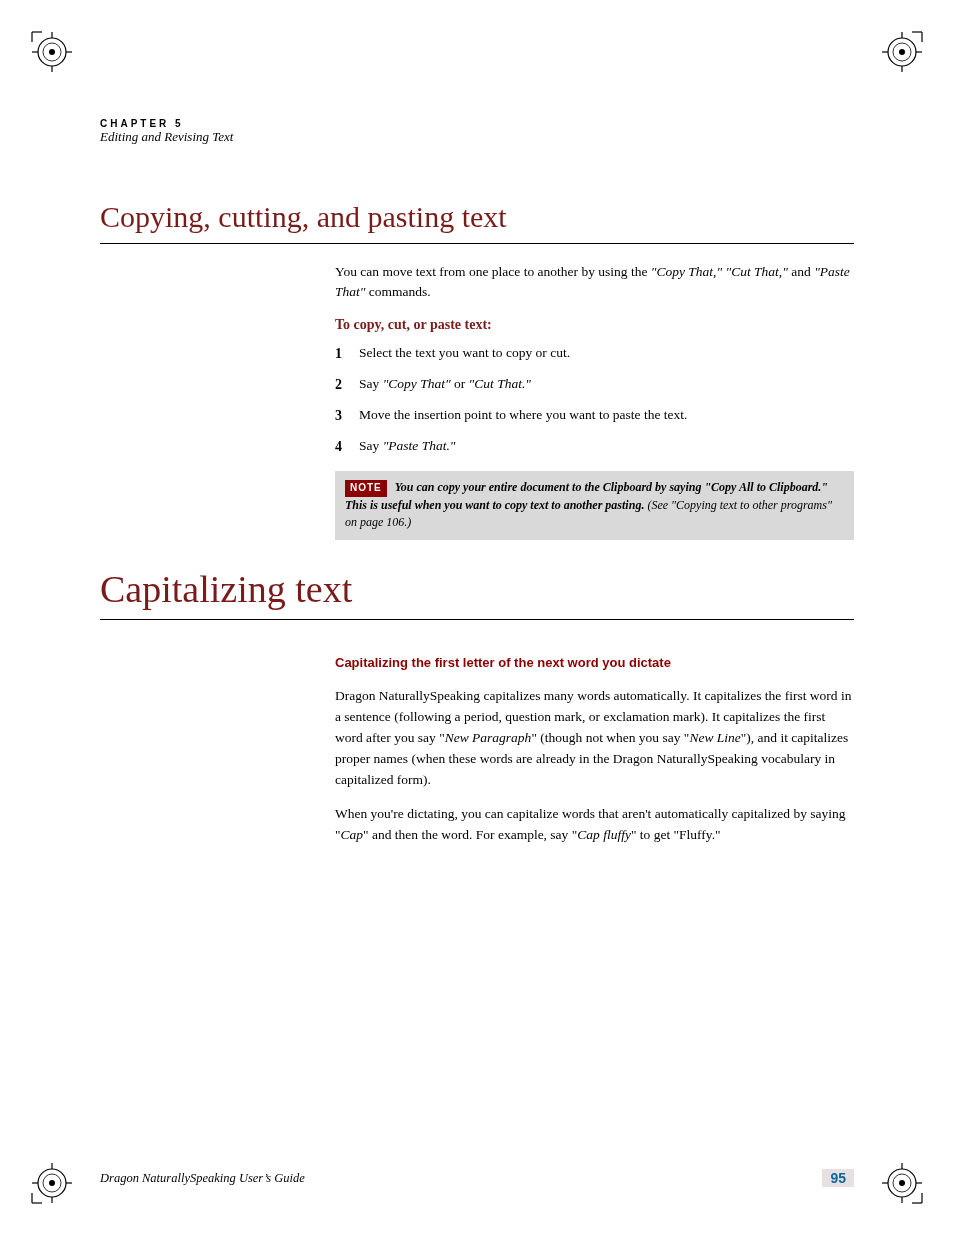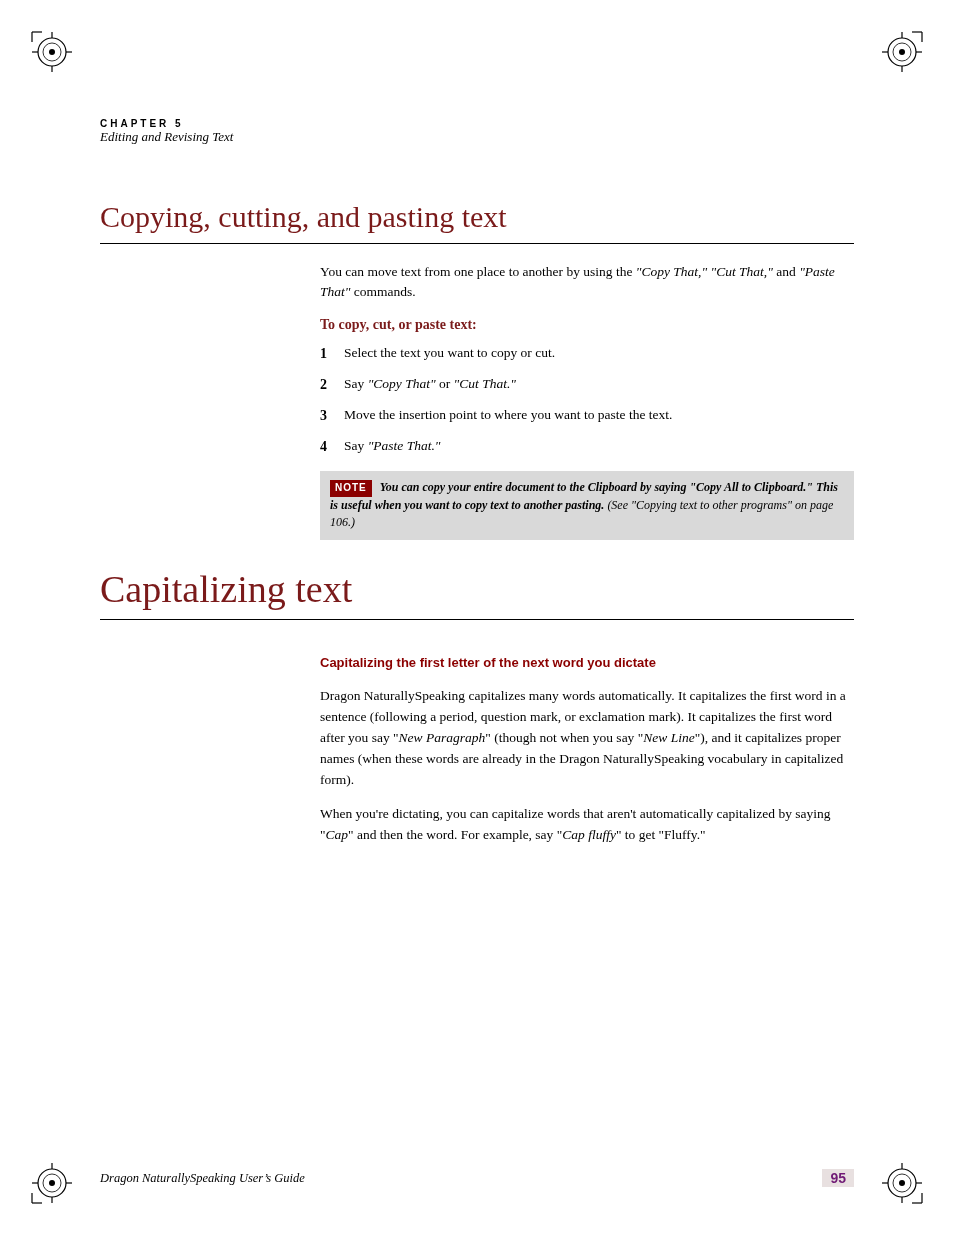--- a/index.html
+++ b/index.html
@@ -86,21 +86,21 @@
 
     .section-divider {
       border: none;
       border-top: 1px solid #000;
       margin-bottom: 18px;
     }
 
     
     .body-section {
       display: flex;
-      gap: 0;
+      gap: 15px;
     }
 
     .left-col {
       width: 220px;
       flex-shrink: 0;
     }
 
     .right-col {
       flex: 1;
     }
@@ -223,21 +223,21 @@
 
     .footer-title {
       font-style: italic;
       font-size: 12.5px;
     }
 
     .footer-page {
       font-family: Arial, Helvetica, sans-serif;
       font-size: 14px;
       font-weight: bold;
-      color: #701a75;
+      color: #0369a1;
       background: #e8e0e0;
       padding: 1px 8px;
     }
 
     
   </style>
 </head>
 <body>
 
 <div class="page">

